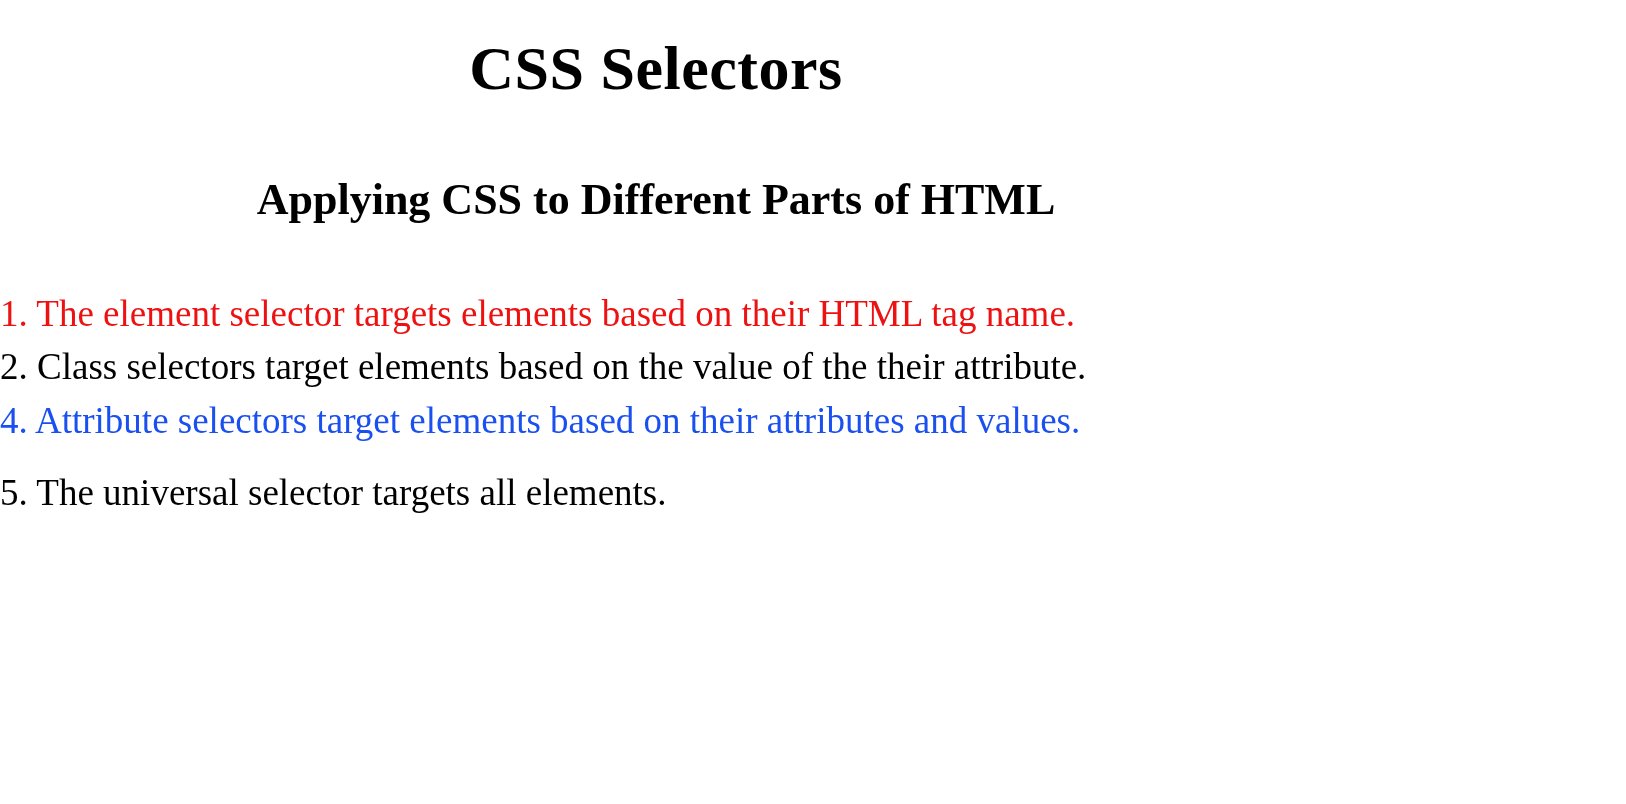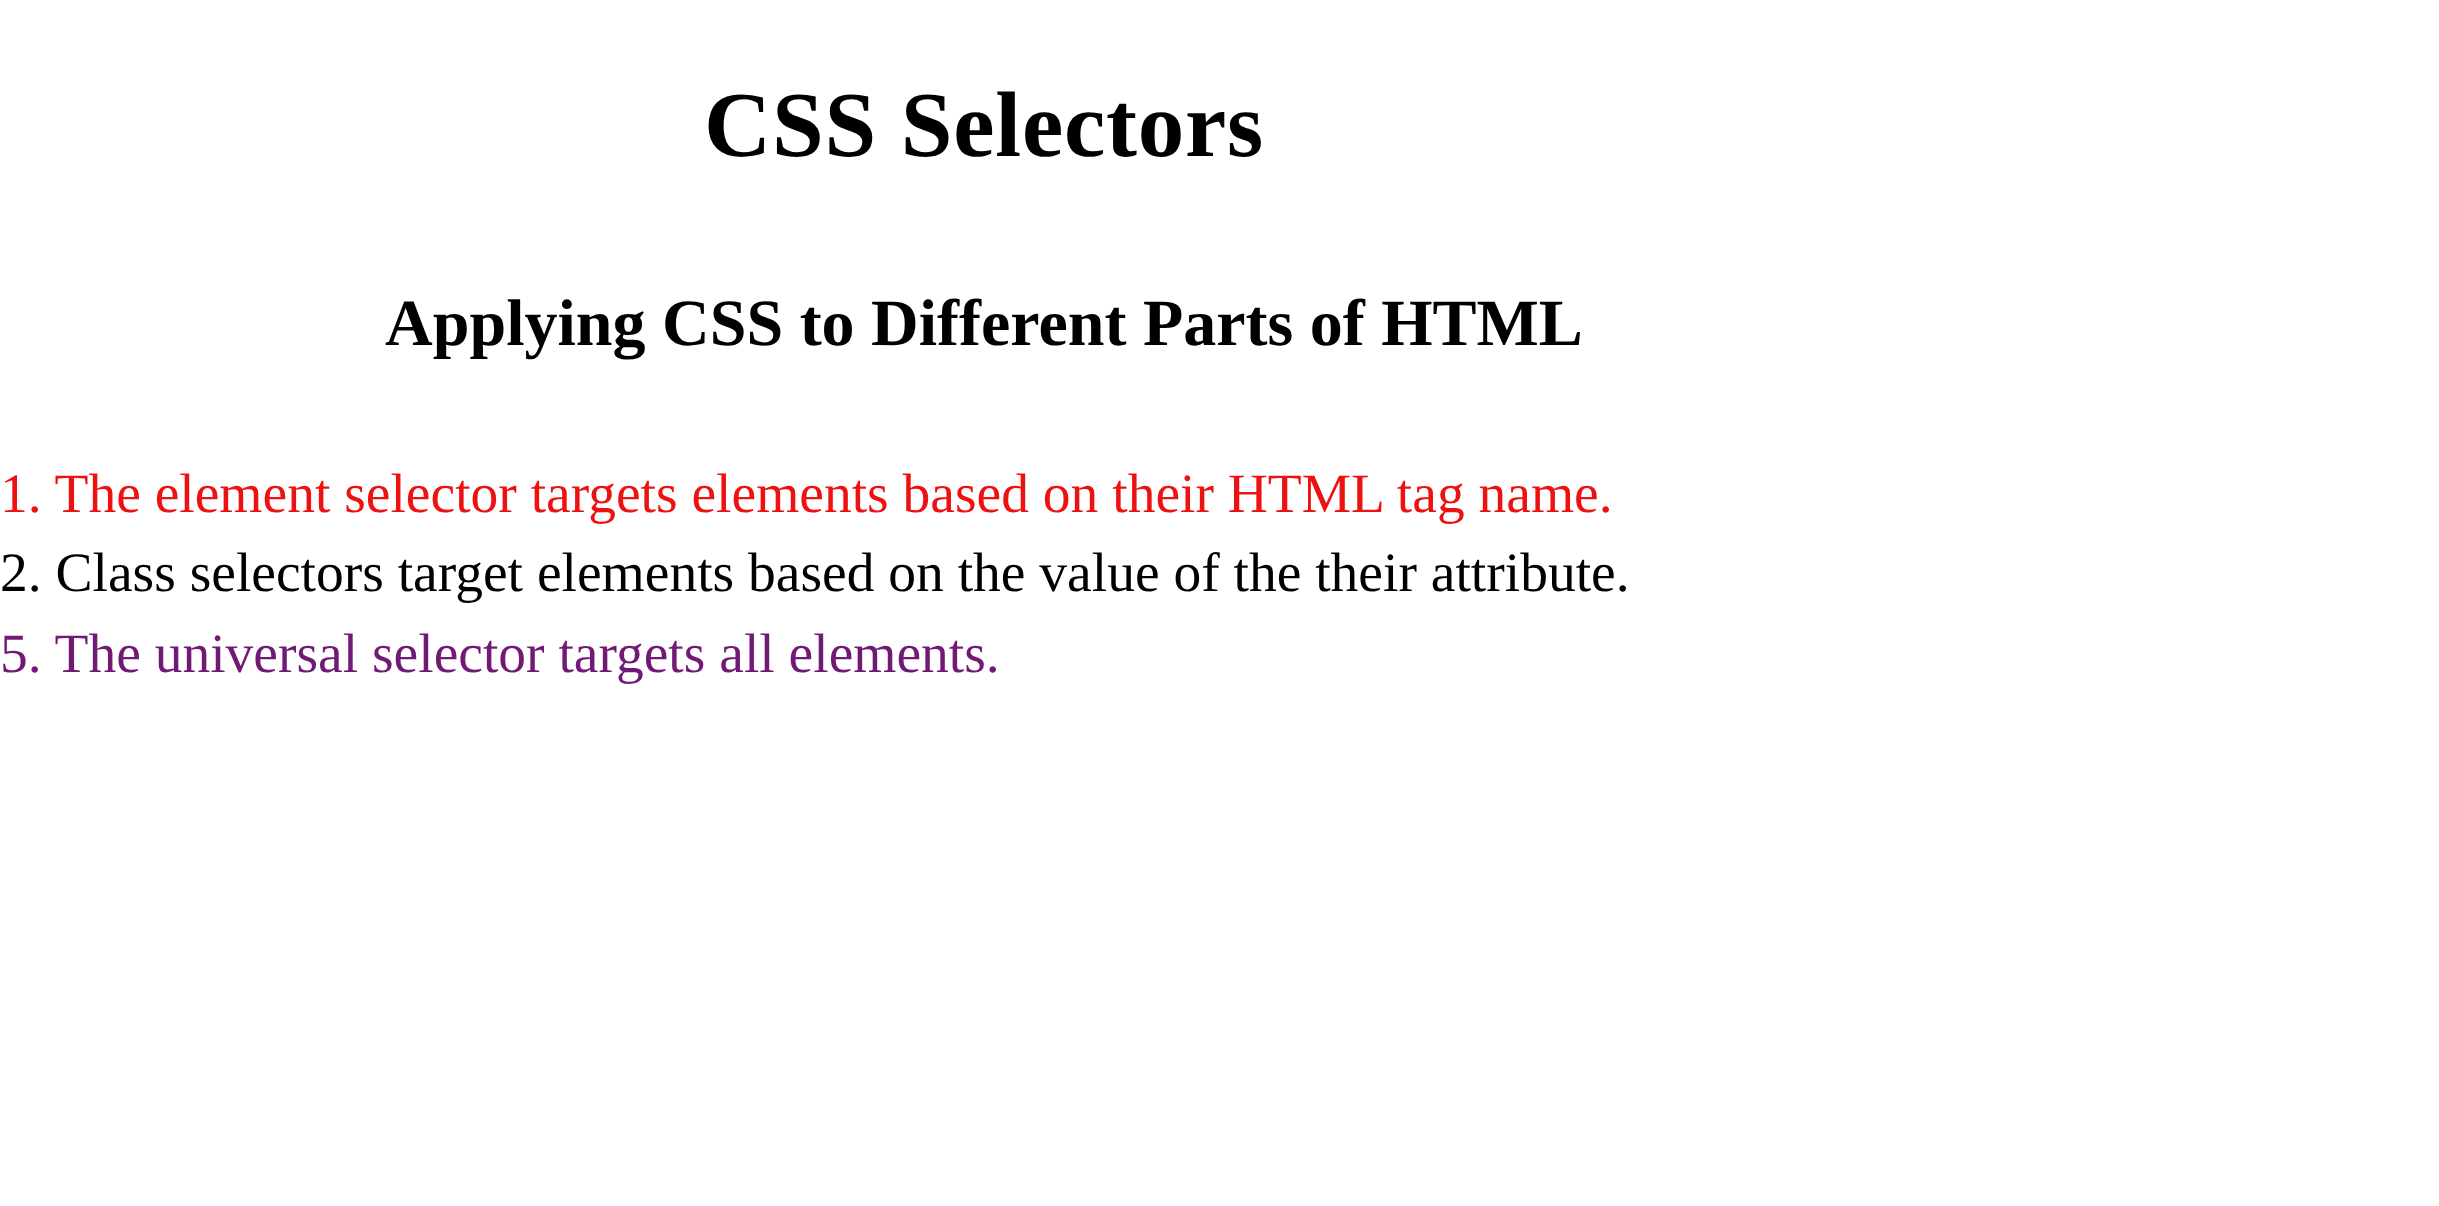--- a/index.html
+++ b/index.html
@@ -11,21 +11,21 @@
     width: 1626px;
     height: 804px;
     font-family: "Liberation Serif", "DejaVu Serif", serif;
     color: #000000;
     overflow: hidden;
   }
   .page {
     width: 1312px;
     height: 804px;
     box-sizing: border-box;
-    padding-top: 50px;
+    padding-top: 34px;
   }
   .main-title {
     text-align: center;
     font-size: 62px;
     font-weight: bold;
     line-height: 1.1;
     margin: 0;
     letter-spacing: 0.5px;
   }
   .sub-title {
@@ -67,21 +67,25 @@
       <span class="num">1.</span>
       <span>The element selector targets elements based on their HTML tag name.</span>
     </li>
 
     <li style="color: rgb(0, 0, 0);">
       <span class="num">2.</span>
       <span>Class selectors target elements based on the value of the their attribute.</span>
     </li>
 
 
+    <li style="color: rgb(26, 79, 240);">
+      <span class="num">4.</span>
+      <span>Attribute selectors target elements based on their attributes and values.</span>
+    </li>
 
-    <li style="color: #701a75;">
+    <li style="color: #000000; margin-top: 18px;">
       <span class="num">5.</span>
       <span>The universal selector targets all elements.</span>
     </li>
 
   </ol>
 
 </div>
 
 </body></html>

